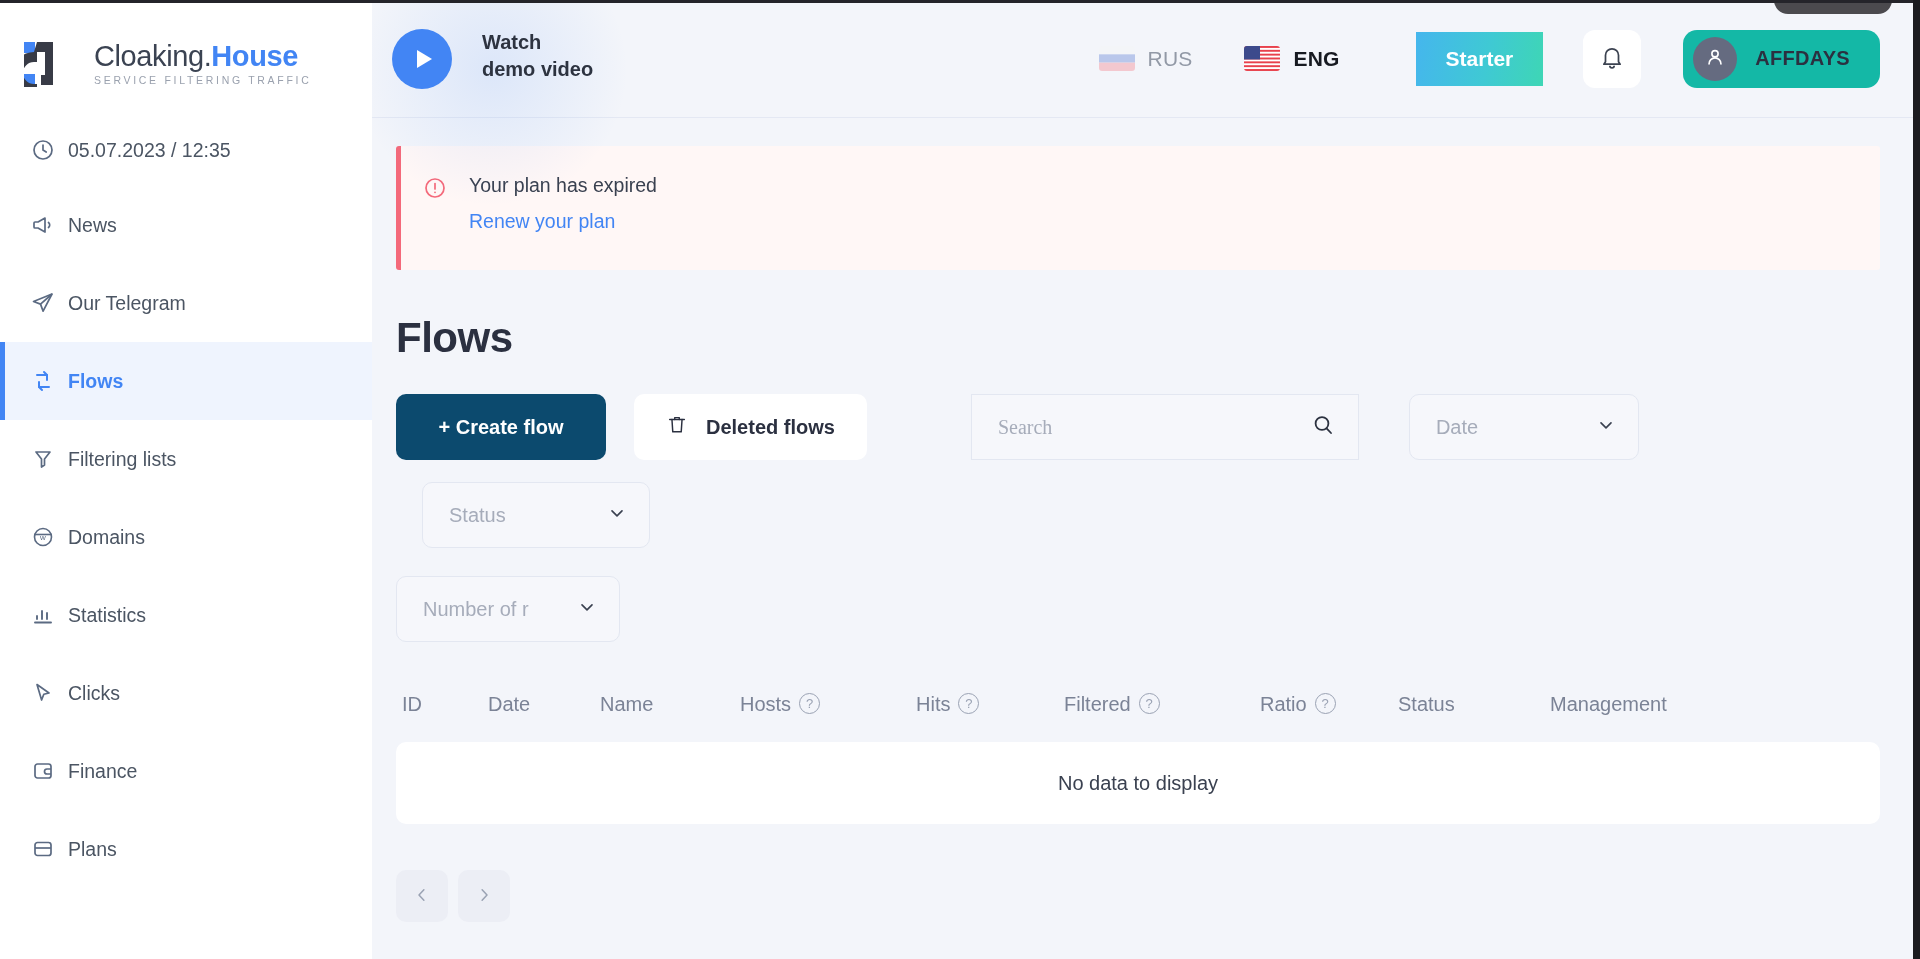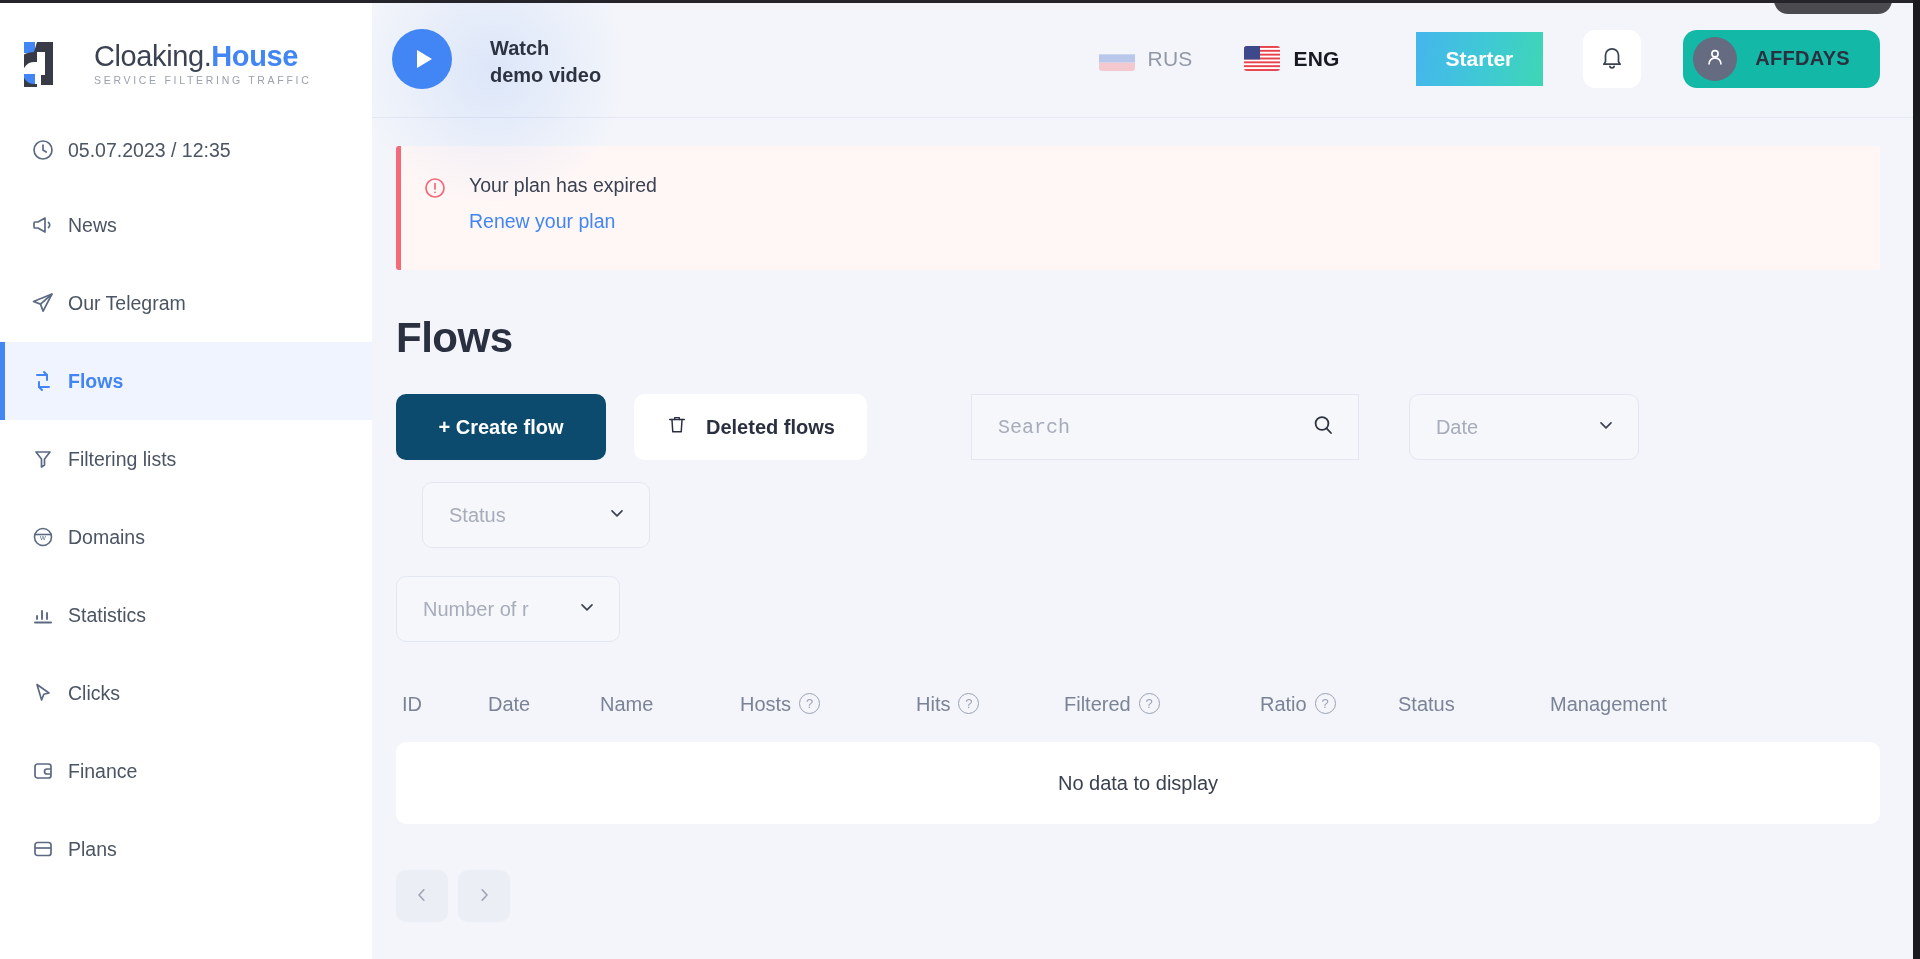--- a/index.html
+++ b/index.html
@@ -121,22 +121,22 @@
     position: absolute;
     left: -40px; top: -80px;
     width: 320px; height: 300px;
     background: radial-gradient(circle at 50% 50%, rgba(66,133,244,0.13) 0%, rgba(66,133,244,0.0) 62%);
     pointer-events: none;
   }
 
   .watch-demo {
     position: relative;
     display: flex;
-    align-items: flex-end;
-    gap: 38px;
+    align-items: flex-start;
+    gap: 30px;
     cursor: pointer;
     padding-left: 0;
   }
   .play-btn {
     width: 60px; height: 60px;
     border-radius: 50%;
     background: #4285f4;
     display: flex;
     align-items: center;
     justify-content: center;
@@ -331,21 +331,21 @@
     margin-left: 76px;
   }
   .search-box input {
     width: 100%;
     height: 100%;
     border: 1px solid #e3e7f1;
     border-radius: 0;
     background: #f6f7fb;
     padding: 0 60px 0 26px;
     font-size: 20px;
-    font-family: Liberation Mono, monospace;
+    font-family: Liberation Serif, serif;
     color: #7f1d1d;
     outline: none;
   }
   .search-box input::placeholder { color: #a6acba; }
   .search-icon {
     position: absolute;
     right: 24px; top: 50%;
     transform: translateY(-50%);
     color: #2c3240;
     cursor: pointer;

